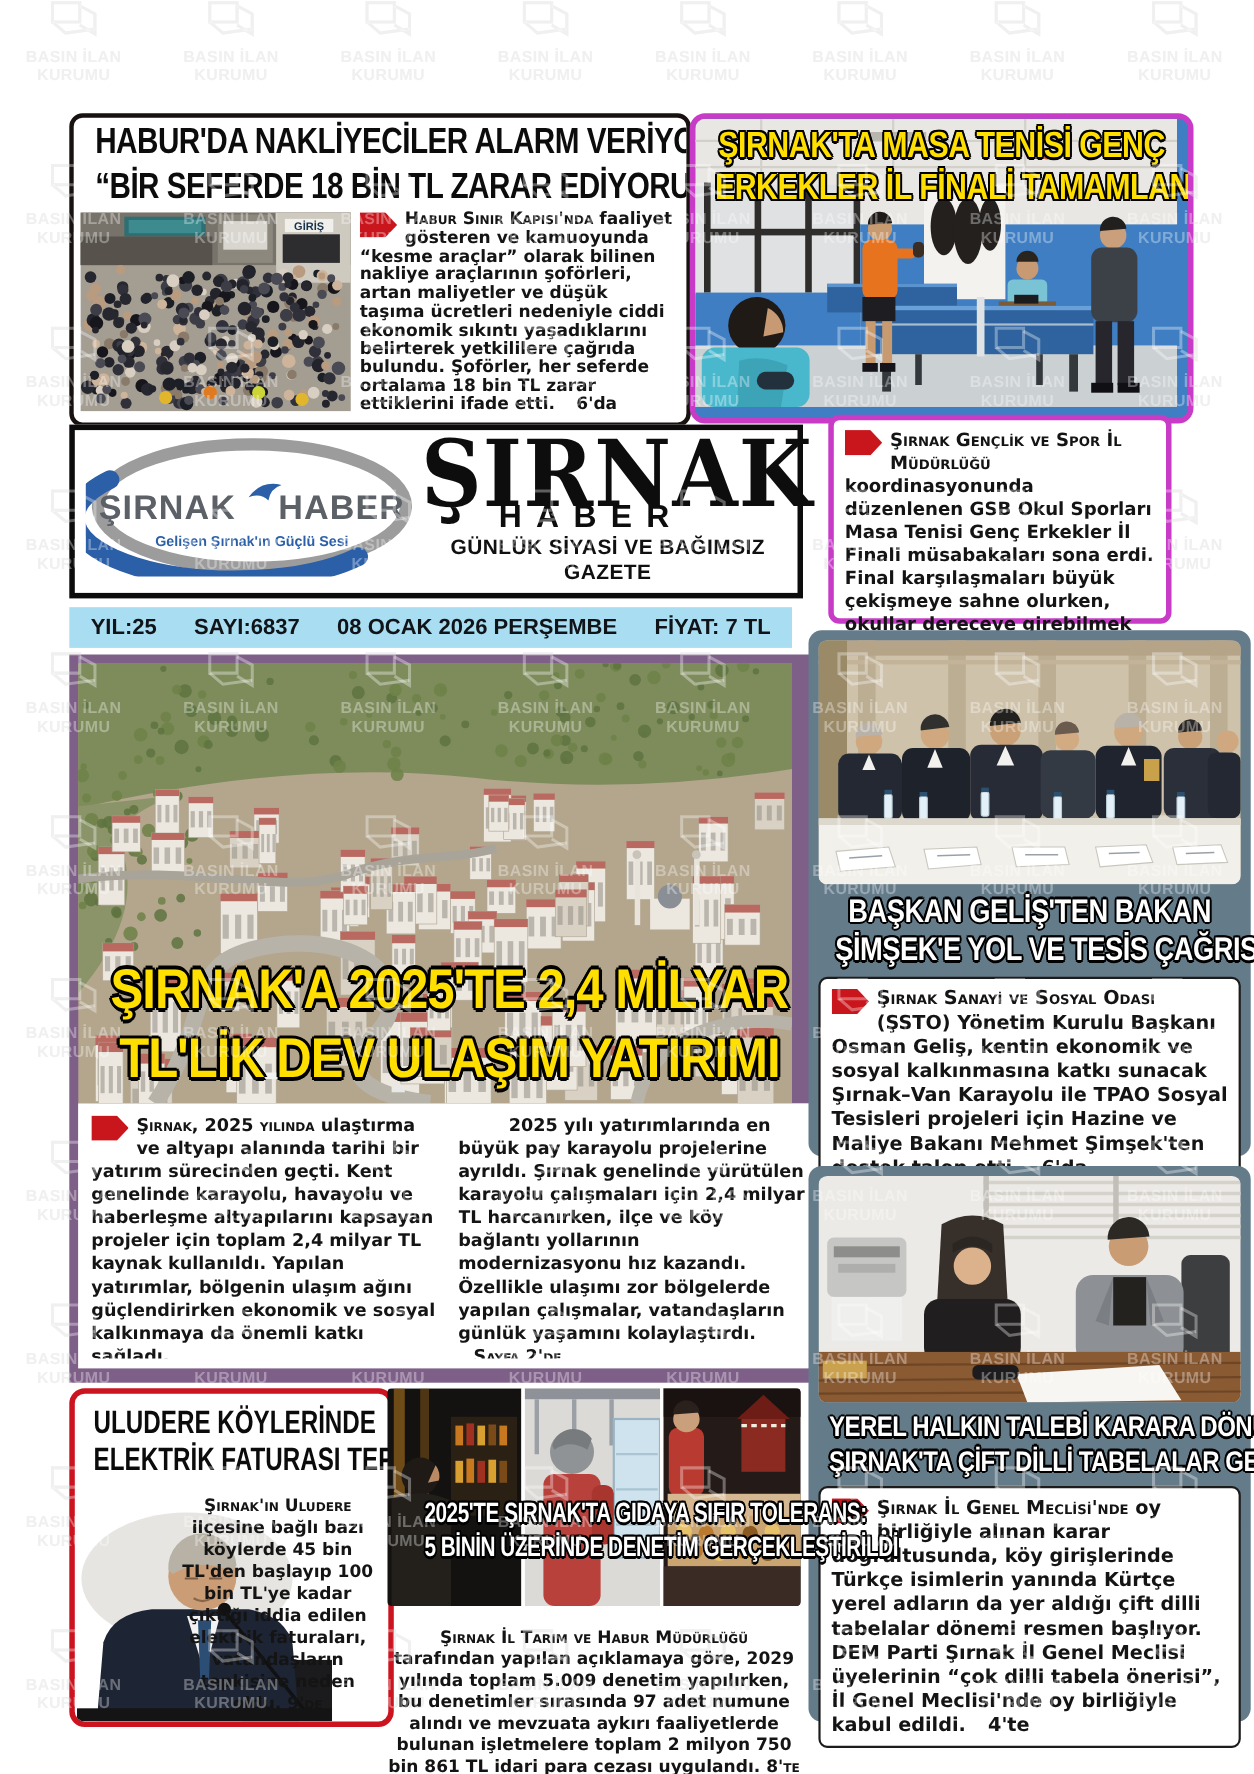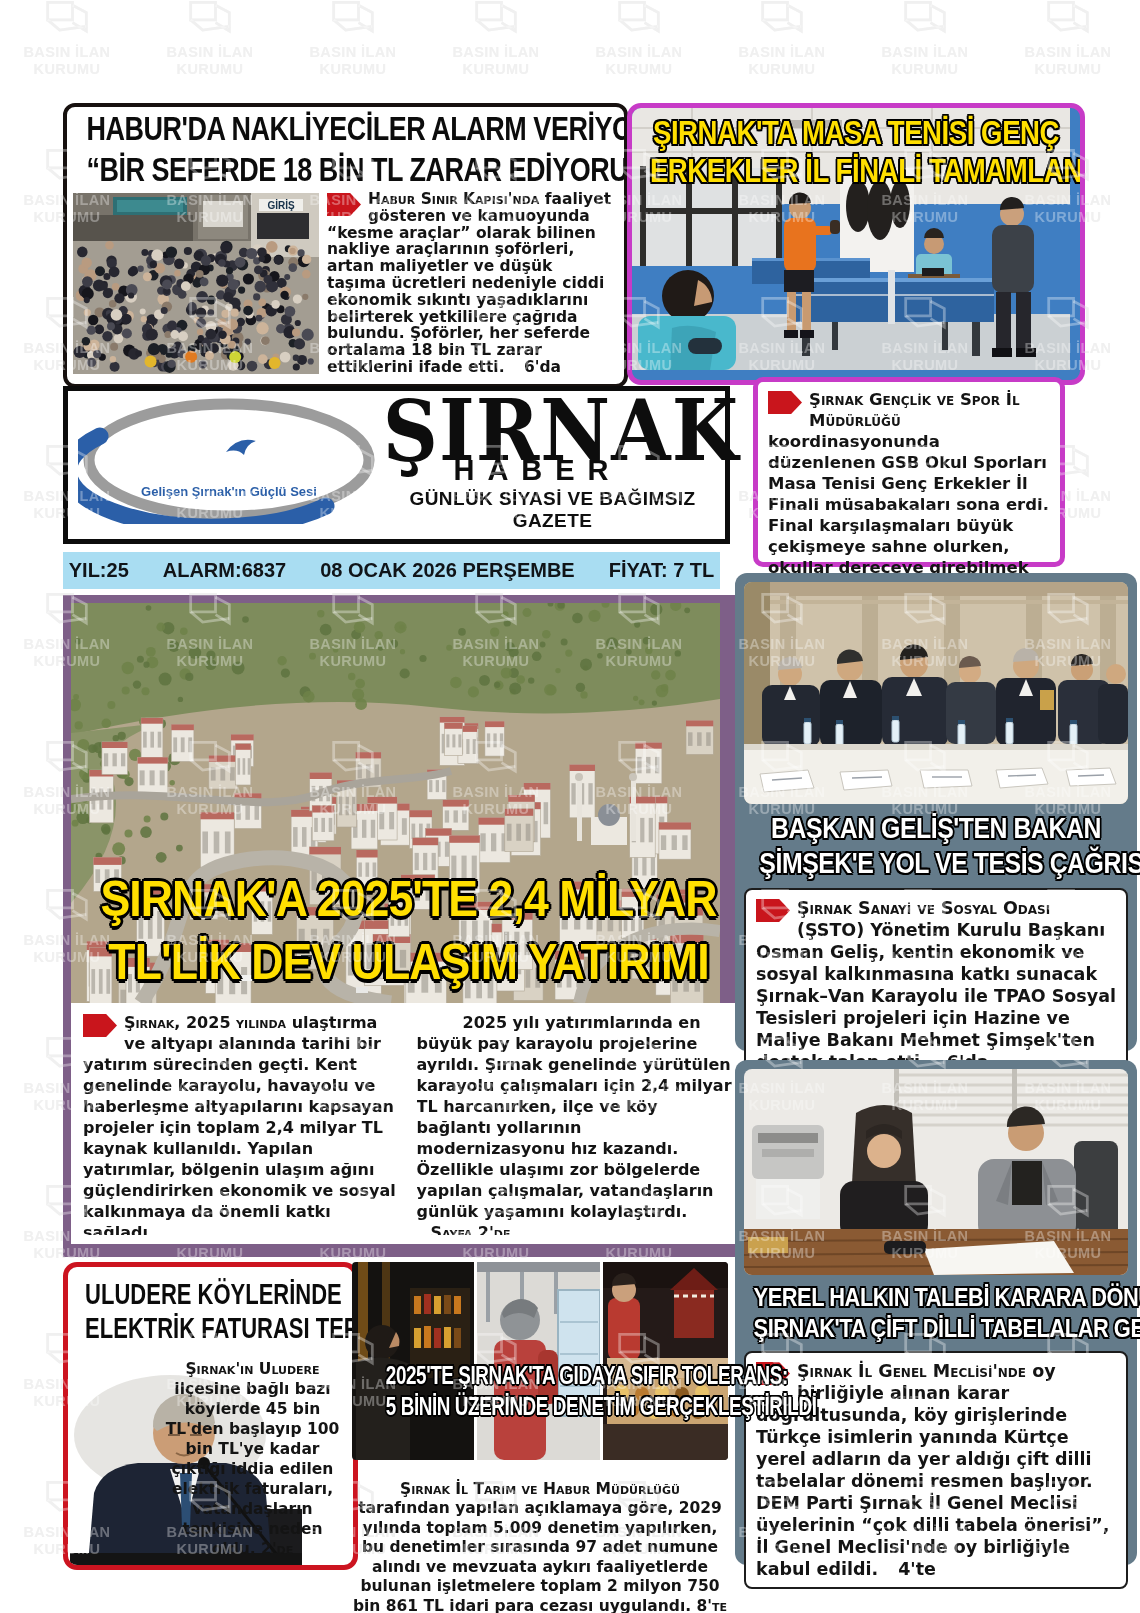--- a/index.html
+++ b/index.html
@@ -1485,32 +1485,35 @@
     <p class="txt"><span class="bullet"></span><span class="lead">Şırnak Gençlik ve Spor İl Müdürlüğü</span> <span>koordinasyonunda düzenlenen GSB Okul Sporları Masa Tenisi Genç Erkekler İl Finali müsabakaları sona erdi. Final karşılaşmaları büyük çekişmeye sahne olurken, okullar dereceye girebilmek için kıyasıya mücadele etti.</span> <b class="pref">10'da</b></p>
   </section>
 
   <section class="mast">
     <div class="oval-logo">
       <svg width="302" height="128" viewBox="0 0 302 128">
         <ellipse cx="151" cy="64" rx="140" ry="56" fill="none" stroke="#9c9c9c" stroke-width="11"></ellipse>
         <path d="M22,40 A134,52 0 0 0 248,110" fill="none" stroke="#2b5fa8" stroke-width="17" stroke-linecap="round"></path>
         <path d="M148,56 q12,-16 30,-11 q-10,3 -12,14 q-7,-7 -18,-3 z" fill="#2b5fa8"></path>
       </svg>
+      <div class="oval-title">
+        <span>ŞIRNAK</span>&nbsp;&nbsp;&nbsp;&nbsp;<span>HABER</span>
+      </div>
       <div class="oval-tag">Gelişen Şırnak'ın Güçlü Sesi</div>
     </div>
     <div class="mast-title">
       <span class="mast-big">ŞIRNAK</span>
       <span class="mast-sub">HABER</span>
       <span class="mast-tag">GÜNLÜK SİYASİ VE BAĞIMSIZ GAZETE</span>
     </div>
   </section>
 
   <section class="infobar">
     <span>YIL:25</span>
-    <span>ALARM:6837</span>
+    <span>SAYI:6837</span>
     <span>08 OCAK 2026  PERŞEMBE</span>
     <span>FİYAT: 7 TL</span>
   </section>
 
   <section class="main-frame">
     <div class="main-photo photo">
       <svg id="city-svg" width="649" height="400" viewBox="0 0 649 400">
         <rect x="0" y="0" width="649" height="400" fill="#b3a68c"></rect>
         <path d="M0,0 L649,0 L649,96 Q500,120 360,104 Q200,86 0,132 Z" fill="#7e8c5c"></path>
         <path d="M0,130 L0,300 Q60,230 40,170 Q30,140 90,120 Z" fill="#8a9468"></path>
@@ -2408,21 +2411,21 @@
         <circle cx="114" cy="64" r="31" fill="#cb9d76"></circle>
         <path d="M83,58 a31,31 0 0 1 62,-4 l-4,6 q-28,-14 -54,2 z" fill="#b8b2a6"></path>
         <line x1="98" y1="66" x2="110" y2="66" stroke="#7a5c42" stroke-width="2"></line>
         <line x1="120" y1="66" x2="132" y2="66" stroke="#7a5c42" stroke-width="2"></line>
         <path d="M106,84 q8,5 16,0" stroke="#8a6646" stroke-width="2" fill="none"></path>
         <line x1="212" y1="192" x2="136" y2="98" stroke="#111" stroke-width="3"></line>
         <circle cx="134" cy="94" r="6" fill="#111"></circle>
         <rect x="0" y="184" width="232" height="12" fill="#141414"></rect>
       </svg>
     </div>
-    <p class="uludere-txt"><span class="lead">Şırnak'ın Uludere</span> <span>ilçesine bağlı bazı köylerde 45 bin TL'den başlayıp 100 bin TL'ye kadar çıktığı iddia edilen elektrik faturaları, vatandaşların tepkisine neden oldu.</span> <b class="lead">2'de</b></p>
+    <p class="uludere-txt"><span class="lead">Şırnak'ın Uludere</span> <span>ilçesine bağlı bazı köylerde 45 bin TL'den başlayıp 100 bin TL'ye kadar çıktığı iddia edilen elektrik faturaları, vatandaşların tepkisine neden oldu.</span> <b class="lead">9'de</b></p>
   </section>
 
   <section class="gida">
     <div class="gida-photo photo">
       <svg width="376" height="198" viewBox="0 0 376 198">
 
         <rect x="0" y="0" width="122" height="198" fill="#141210"></rect>
         <rect x="6" y="0" width="10" height="198" fill="#b97a1e" opacity=".55"></rect>
         <rect x="30" y="0" width="8" height="198" fill="#b97a1e" opacity=".35"></rect>
         <rect x="58" y="26" width="60" height="90" fill="#2a2014"></rect>

